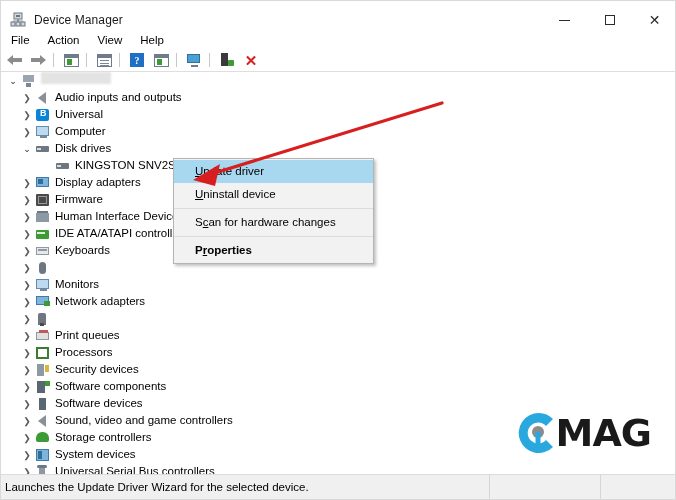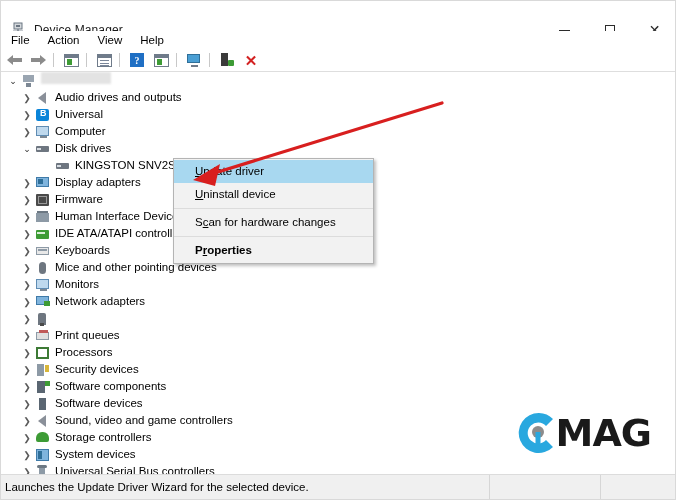--- a/index.html
+++ b/index.html
@@ -13,21 +13,21 @@
     position: relative;
     width: 676px; height: 500px;
     background: #ffffff;
     box-sizing: border-box;
     border: 1px solid #d9d9d9;
     overflow: hidden;
   }
 
   
   .titlebar {
-    position: absolute; left: 0; top: 14px;
+    position: absolute; left: 0; top: 4px;
     width: 676px; height: 30px;
     background: #ffffff;
     display: flex; align-items: center;
   }
   .title-icon {
     margin-left: 9px; width: 16px; height: 16px;
     position: relative;
   }
   .title-text {
     margin-left: 8px;
@@ -350,21 +350,21 @@
           <span class="gi gi-root"></span>
         </span>
       <span class="nlabel"><span class="redact"></span></span>
     </div>
     <div id="tree-nodes">
         <div class="node indent-1">
           <span class="chev">❯</span>
           <span class="nicon">
             <span class="gi gi-speaker"></span>
           </span>
-          <span class="nlabel">Audio drives and outputs</span>
+          <span class="nlabel">Audio inputs and outputs</span>
         </div>
         <div class="node indent-1">
           <span class="chev">❯</span>
           <span class="nicon">
             <span class="gi gi-bt"></span>
           </span>
           <span class="nlabel">Universal</span>
         </div>
         <div class="node indent-1">
           <span class="chev">❯</span>
@@ -420,21 +420,20 @@
           <span class="nicon">
             <span class="gi gi-kbd"></span>
           </span>
           <span class="nlabel">Keyboards</span>
         </div>
         <div class="node indent-1">
           <span class="chev">❯</span>
           <span class="nicon">
             <span class="gi gi-mouse"></span>
           </span>
-          <span class="nlabel">Mice and other pointing devices</span>
         </div>
         <div class="node indent-1">
           <span class="chev">❯</span>
           <span class="nicon">
             <span class="gi gi-monitor"></span>
           </span>
           <span class="nlabel">Monitors</span>
         </div>
         <div class="node indent-1">
           <span class="chev">❯</span>

